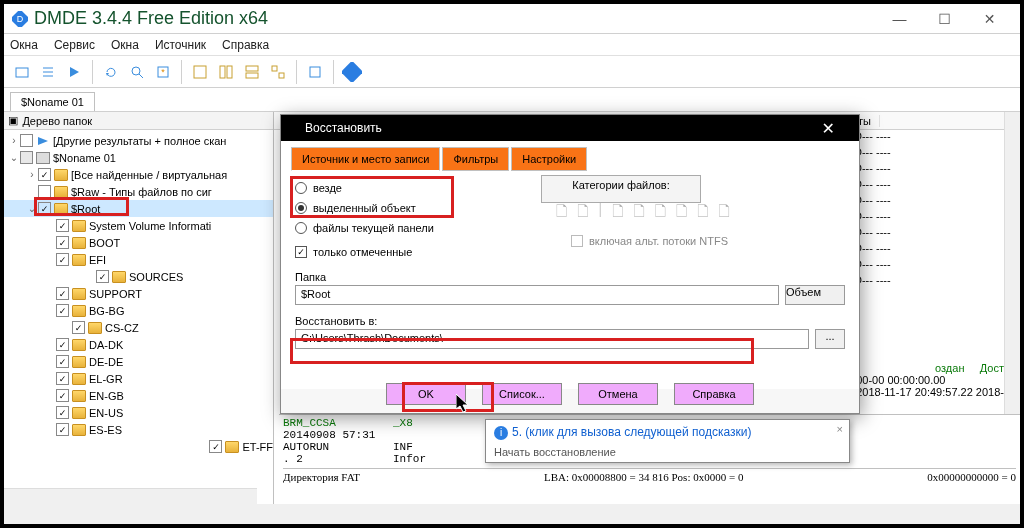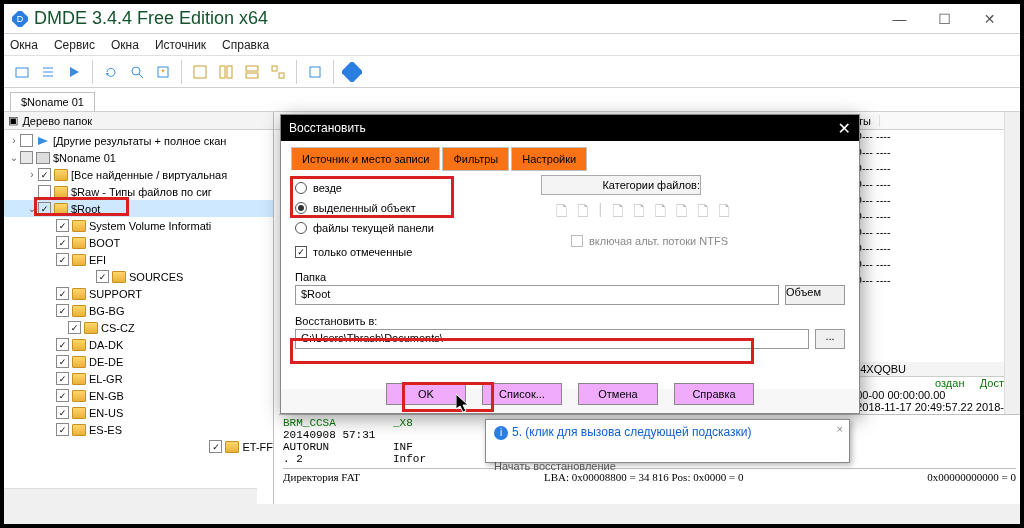--- a/index.html
+++ b/index.html
@@ -35,47 +35,47 @@
 .rcol { padding: 0 8px; border-right: 1px solid #e0e0e0; font-size: 11px; }
 .bottom-grid { position: absolute; bottom: 20px; left: 275px; right: 0; height: 90px; background: #fff; border-top: 1px solid #c0c0c0; font-family: "Courier New", monospace; font-size: 11px; padding: 2px 4px; }
 .bottom-grid .br { display: flex; }
 .bottom-grid .c1 { width: 110px; }
 .bottom-grid .c2 { width: 60px; }
 .bottom-grid .green { color: #0a7a0a; }
 .bottom-grid .st { border-top: 1px solid #c0c0c0; margin-top: 3px; padding-top: 2px; font-family: Tahoma; display:flex; justify-content: space-between;}
 
 
 .dialog { position: absolute; left: 276px; top: 110px; width: 580px; height: 300px; background: #f7f7f7; border: 1px solid #888; box-shadow: 2px 4px 18px rgba(0,0,0,.4); z-index: 20; }
-.dlg-title { height: 26px; background: #000; color: #fff; display: flex; align-items: center; padding: 0 8px; font-size: 12px; }
+.dlg-title { height: 26px; background: #000; color: #fff; display: flex; align-items: center; padding: 0 24px; font-size: 12px; }
 .dlg-title .x { margin-left: auto; font-size: 16px; }
 .dlg-tabs { display: flex; padding: 6px 10px 0 10px; background: #fff; }
 .dlg-tab { padding: 5px 10px; border: 1px solid #c0c0c0; background: #f97316; margin-right: 2px; font-size: 11px; }
 .dlg-tab.active { border-bottom: 1px solid #fff; }
 .dlg-body { padding: 8px 14px; background: #fff; height: calc(100% - 80px); position: relative; }
 .radio-row { display: flex; align-items: center; height: 18px; margin-bottom: 2px; }
 .radio-row .r { width: 12px; height: 12px; border: 1px solid #555; border-radius: 50%; margin-right: 6px; display:flex; align-items:center; justify-content:center; }
 .radio-row .r.on::after { content:""; width:6px; height:6px; background:#333; border-radius:50%; }
 .chk-row { display: flex; align-items: center; height: 18px; margin-top: 6px; }
 .chk-row .c { width: 12px; height: 12px; border: 1px solid #555; margin-right: 6px; display:flex;align-items:center;justify-content:center;font-size:9px;}
 .chk-row .c.on::after { content:"✓"; }
-.cat-btn { position:absolute; left: 260px; top: 4px; width: 160px; height: 20px; border:1px solid #aaa; background:#f4f4f4; text-align:right; line-height:18px; }
+.cat-btn { position:absolute; left: 260px; top: 4px; width: 160px; height: 28px; border:1px solid #aaa; background:#f4f4f4; text-align:center; line-height:18px; }
 .icons-row { position:absolute; left: 275px; top: 30px; display:flex; gap:10px; color:#aaa; font-size:14px;}
 .alt-chk { position:absolute; left: 290px; top: 64px; display:flex; align-items:center; color:#888;}
 .alt-chk .c { width:12px; height:12px; border:1px solid #bbb; margin-right:6px;}
 .field-lbl { margin-top:10px; font-size:11px; }
 .field-row { display:flex; gap:6px; margin-top:2px;}
 .txtbox { flex:1; height:20px; border:1px solid #999; padding:2px 5px; background:#fff; font-size:11px;}
 .sm-btn { width:60px; height:20px; border:1px solid #999; background:#f0f0f0; font-size:11px;}
 .dots-btn { width:30px; height:20px; border:1px solid #999; background:#f0f0f0; text-align:center;}
 .dlg-buttons { position:absolute; bottom:8px; left:0; right:0; display:flex; justify-content:center; gap:16px;}
 .dlg-btn { width:80px; height:22px; border:1px solid #888; background:#f0abfc; font-size:11px; display:flex; align-items:center; justify-content:center;}
 .red-box { border: 3px solid #d82020; position: absolute; pointer-events:none; z-index: 30;}
 .tooltip { position:absolute; left: 481px; top: 415px; width: 365px; height: 44px; background:#fff; border:1px solid #888; box-shadow: 2px 2px 6px rgba(0,0,0,.3); z-index: 40; padding: 5px 8px;}
 .tooltip .tt-h { color:#1060d0; font-size:12px; }
-.tooltip .tt-b { color:#555; font-size:11px; margin-top:20px;}
+.tooltip .tt-b { color:#555; font-size:11px; margin-top:6px;}
 .tooltip .tt-i { display:inline-block; width:14px; height:14px; border-radius:50%; background:#2a7de1; color:#fff; text-align:center; line-height:14px; font-size:10px; margin-right:4px;}
 .tooltip .tt-x { position:absolute; right:6px; top:3px; color:#888;}
 .scrollbar-v { position:absolute; right:0; top:0; bottom:20px; width:16px; background:#f0f0f0; border-left:1px solid #ddd;}
 .scrollbar-h { position:absolute; left:0; right:16px; bottom:0; height:16px; background:#f0f0f0; border-top:1px solid #ddd;}
 .cursor { position:absolute; z-index:50; font-size:16px; color:#000;}
 .rright { position:absolute; right: 16px; top: 18px; width: 150px; font-size:11px; }
 .rright div { height:16px; }
 .r4 { position:absolute; right: 16px; top: 250px; font-size:11px; }
 .r4 .h { background:#f4f4f4; border-bottom:1px solid #ccc; padding:1px 4px;}
 .r4 .g { color:#0a7a0a; text-align:right;}
@@ -251,21 +251,21 @@
           <span class="cb checked"></span>
           <span class="ico folder-ico"></span>
           <span class="lbl">SUPPORT</span>
         </div>
         <div class="node" style="padding-left: 40px;">
           <span class="exp"></span>
           <span class="cb checked"></span>
           <span class="ico folder-ico"></span>
           <span class="lbl">BG-BG</span>
         </div>
-        <div class="node" style="padding-left: 40px; margin-left: 12px;">
+        <div class="node" style="padding-left: 56px;">
           <span class="exp"></span>
           <span class="cb checked"></span>
           <span class="ico folder-ico"></span>
           <span class="lbl">CS-CZ</span>
         </div>
         <div class="node" style="padding-left: 40px;">
           <span class="exp"></span>
           <span class="cb checked"></span>
           <span class="ico folder-ico"></span>
           <span class="lbl">DA-DK</span>
@@ -321,21 +321,20 @@
         <div>D--- ----</div>
         <div>D--- ----</div>
         <div>D--- ----</div>
         <div>D--- ----</div>
         <div>D--- ----</div>
         <div>D--- ----</div>
         <div>D--- ----</div>
         <div>D--- ----</div>
       </div>
     <div class="r4">
-      <div class="h">4XQQBU</div>
       <div class="g"><span>оздан</span> &nbsp;&nbsp;&nbsp; <span>Дост</span></div>
       <div>00-00 00:00:00.00</div>
       <div>2018-11-17 20:49:57.22 2018-</div>
     </div>
     <div class="scrollbar-v"></div>
   </div>
 </div>
 
 <div class="bottom-grid">
   <div class="br green">

